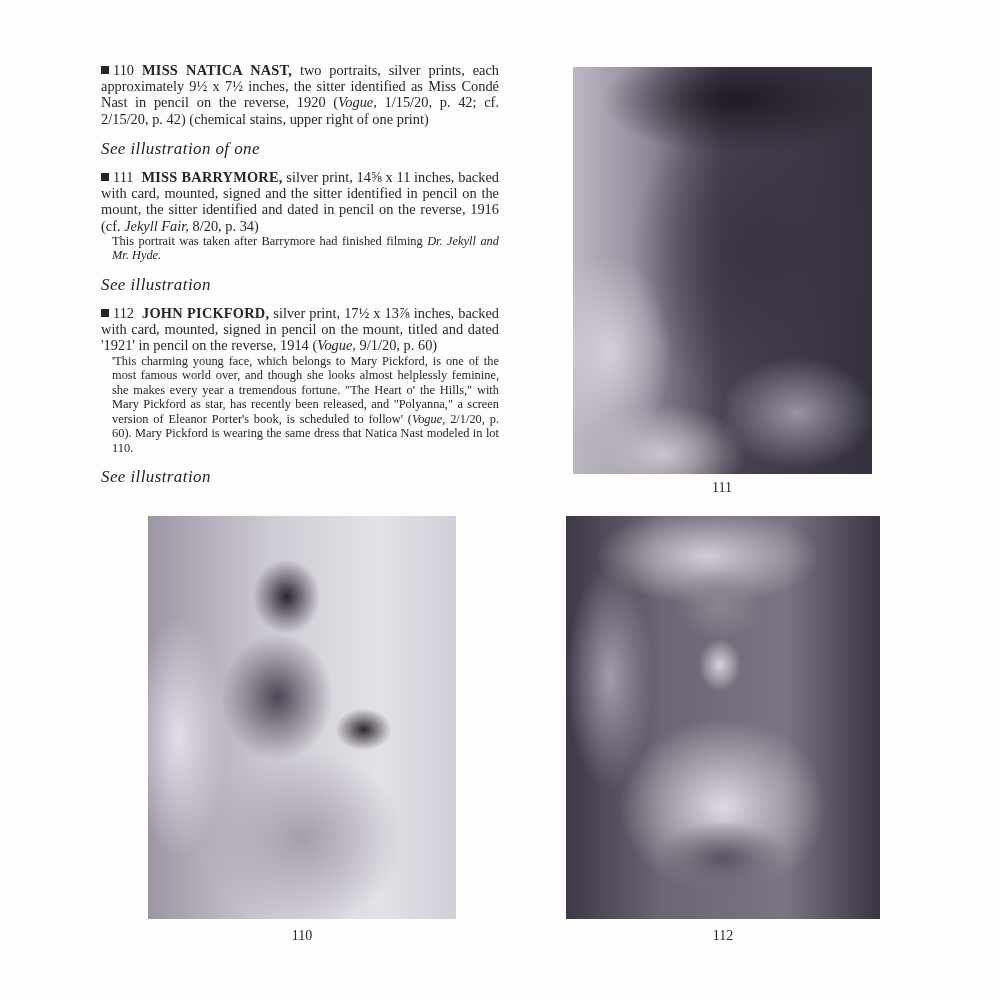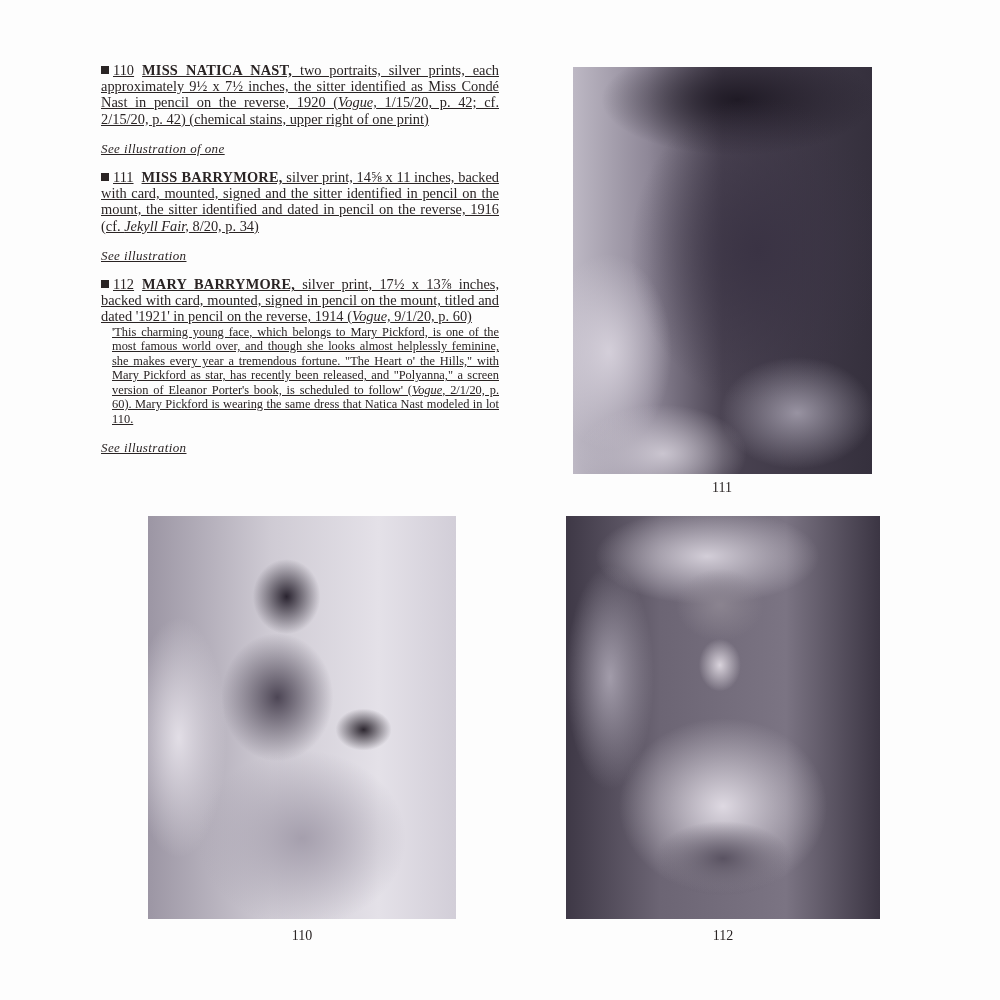--- a/index.html
+++ b/index.html
@@ -3,34 +3,34 @@
 <meta charset="utf-8">
 <style>
   html, body { margin: 0; padding: 0; }
   body {
     width: 1000px; height: 1000px; position: relative; overflow: hidden;
     background: #fdfdfd; color: #2a2424;
     font-family: "Liberation Serif", "DejaVu Serif", serif;
   }
   .text-col {
     position: absolute; left: 101px; top: 62px; width: 398px;
-    font-size: 14.4px; line-height: 16.2px; text-decoration: underline;
+    font-size: 14.4px; line-height: 16.2px;
   }
   .entry { margin: 0; text-align: justify; }
   .entry .bullet {
     display: inline-block; width: 8px; height: 8px; background: #2a2424;
     margin-right: 4px; vertical-align: 1px;
   }
   .entry .lot { margin-right: 8px; }
   .entry .title { font-weight: bold; letter-spacing: 0.2px; }
   .note {
     margin: 0 0 0 11px; font-size: 12.4px; line-height: 14.5px; text-align: justify;
   }
   .see {
-    font-style: italic; font-size: 13px; margin: 14px 0 12px 0; letter-spacing: 0.4px;
+    font-style: italic; font-size: 17px; margin: 14px 0 12px 0; letter-spacing: 0.4px;
   }
   i { font-style: italic; }
 
   .photo {
     position: absolute; overflow: hidden;
   }
   .caption {
     position: absolute; font-size: 14px; text-align: center; width: 60px;
   }
 
@@ -75,24 +75,25 @@
 <div class="text-col">
 
   <p class="entry">
     <span class="bullet"></span><span class="lot">110</span><span class="title">MISS NATICA NAST,</span><span> two portraits, silver prints, each approximately 9½ x 7½ inches, the sitter identified as Miss Condé Nast in pencil on the reverse, 1920 (</span><i>Vogue,</i><span> 1/15/20, p. 42; cf. 2/15/20, p. 42) (chemical stains, upper right of one print)</span>
   </p>
   <p class="see">See illustration of one</p>
 
   <p class="entry">
     <span class="bullet"></span><span class="lot">111</span><span class="title">MISS BARRYMORE,</span><span> silver print, 14⅝ x 11 inches, backed with card, mounted, signed and the sitter identified in pencil on the mount, the sitter identified and dated in pencil on the reverse, 1916 (cf. </span><i>Jekyll Fair,</i><span> 8/20, p. 34)</span>
   </p>
+  <p class="note"><span>This portrait was taken after Barrymore had finished filming </span><i>Dr. Jekyll and Mr. Hyde.</i><span></span></p>
   <p class="see">See illustration</p>
 
   <p class="entry">
-    <span class="bullet"></span><span class="lot">112</span><span class="title">MARY BARRYMORE,</span><span> silver print, 17½ x 13⅞ inches, backed with card, mounted, signed in pencil on the mount, titled and dated '1921' in pencil on the reverse, 1914 (</span><i>Vogue,</i><span> 9/1/20, p. 60)</span>
+    <span class="bullet"></span><span class="lot">112</span><span class="title">JOHN PICKFORD,</span><span> silver print, 17½ x 13⅞ inches, backed with card, mounted, signed in pencil on the mount, titled and dated '1921' in pencil on the reverse, 1914 (</span><i>Vogue,</i><span> 9/1/20, p. 60)</span>
   </p>
   <p class="note"><span>'This charming young face, which belongs to Mary Pickford, is one of the most famous world over, and though she looks almost helplessly feminine, she makes every year a tremendous fortune. "The Heart o' the Hills," with Mary Pickford as star, has recently been released, and "Polyanna," a screen version of Eleanor Porter's book, is scheduled to follow' (</span><i>Vogue,</i><span> 2/1/20, p. 60). Mary Pickford is wearing the same dress that Natica Nast modeled in lot 110.</span></p>
   <p class="see">See illustration</p>
 </div>
 
 <div class="photo" id="photo-111"></div>
 <div class="caption" style="left:692px; top:480px;">111</div>
 
 <div class="photo" id="photo-110"></div>
 <div class="caption" style="left:272px; top:928px;">110</div>

